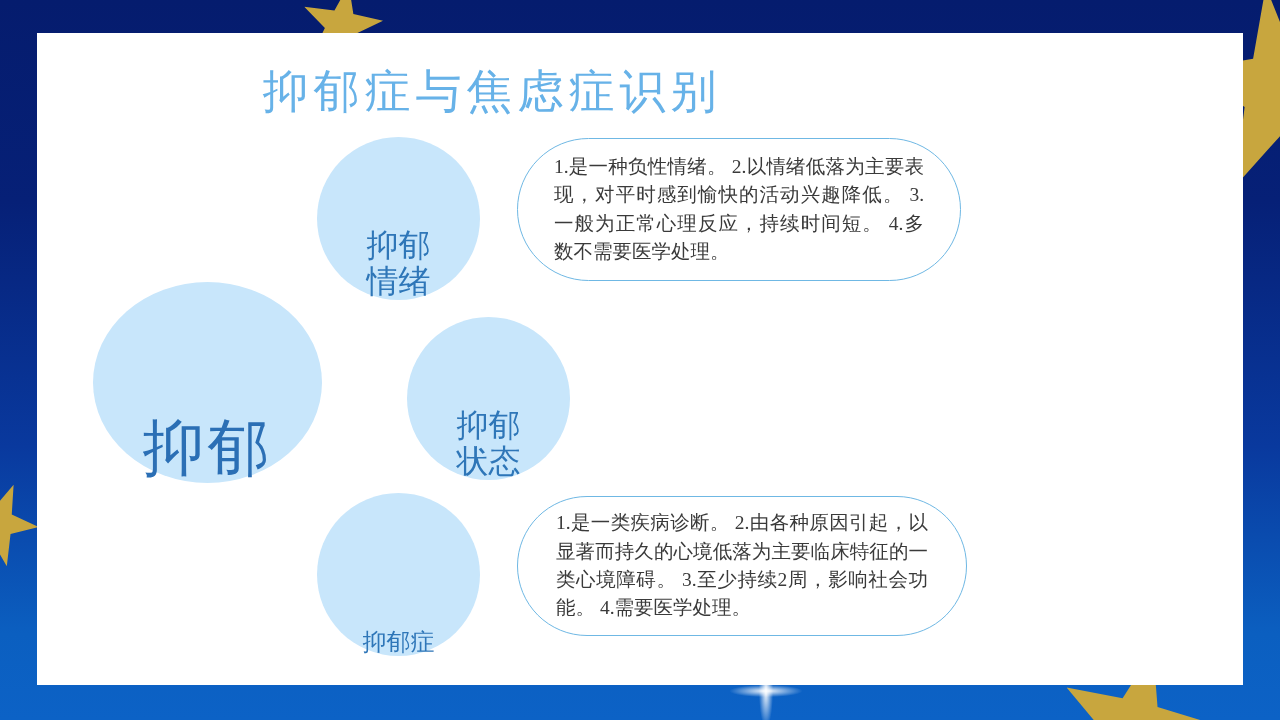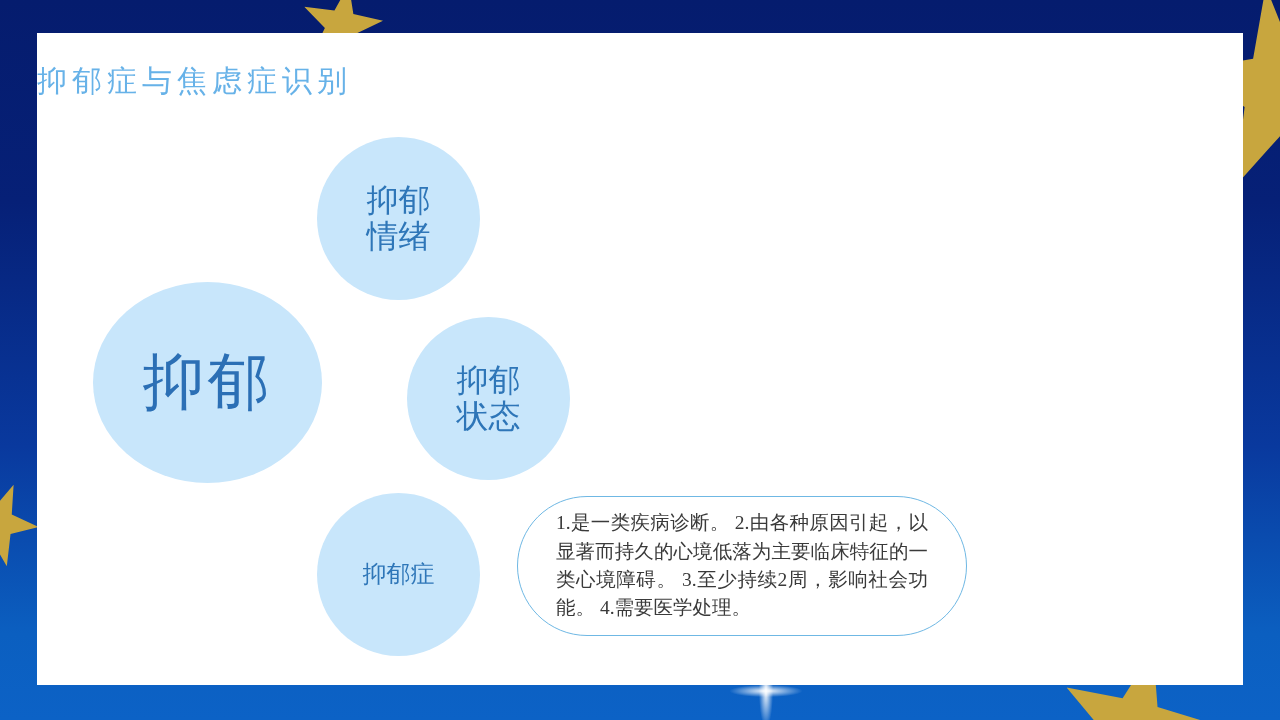--- a/index.html
+++ b/index.html
@@ -76,34 +76,36 @@
     width: 1206px;
     height: 652px;
     background: #ffffff;
   }
 
   
   #title {
     position: absolute;
     left: 0; top: 28px;
     width: 820px;
+    text-align: center;
     color: #67b2e8;
-    font-size: 30px;
+    font-size: 46px;
     letter-spacing: 5px;
     font-weight: 400;
     white-space: nowrap;
+    padding-left: 45px;
   }
 
   
   .circle {
     position: absolute;
     border-radius: 50%;
     background: #c8e6fb;
     display: flex;
-    align-items: center;
+    align-items: flex-end;
     justify-content: center;
     text-align: center;
     color: #2e76b8;
     line-height: 1.12;
   }
   #circle-main {
     left: 56px; top: 249px;
     width: 229px; height: 201px;
     font-size: 62px;
     letter-spacing: 3px;
@@ -198,20 +200,23 @@
     <div class="circle" id="circle-main">
       <span class="circle-label">抑郁</span>
     </div>
 
     <div class="circle" id="circle-1">
       <span class="circle-label">
         <span class="ln">抑郁</span>
         <span class="ln">情绪</span>
       </span>
     </div>
+    <div class="pill" id="pill-1">
+      <span class="pill-text">1.是一种负性情绪。 2.以情绪低落为主要表现，对平时感到愉快的活动兴趣降低。 3.一般为正常心理反应，持续时间短。 4.多数不需要医学处理。</span>
+    </div>
 
     <div class="circle" id="circle-2">
       <span class="circle-label">
         <span class="ln">抑郁</span>
         <span class="ln">状态</span>
       </span>
     </div>
 
     <div class="circle" id="circle-3">
       <span class="circle-label">

